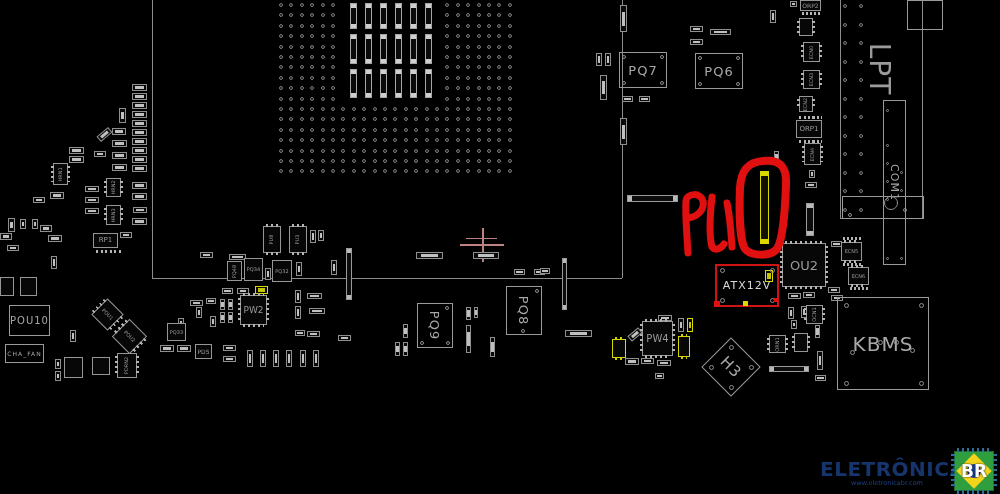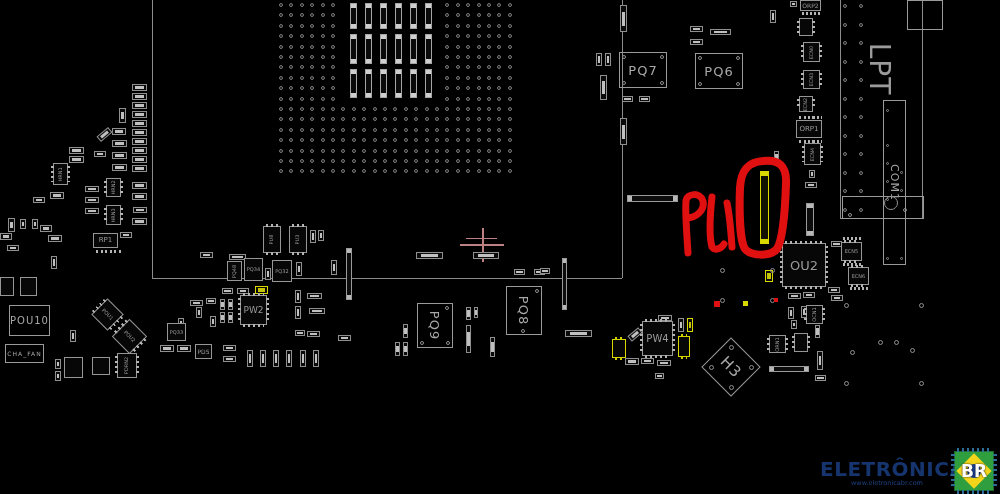--- a/index.html
+++ b/index.html
@@ -661,34 +661,40 @@
     </div>
     <div class="box" style="left: 506px; top: 286px; width: 36px; height: 49px;">
       <span style="font-size: 13px; transform: rotate(90deg);">PQ8</span>
     </div>
     <div class="box" style="left: 9px; top: 305px; width: 41px; height: 31px;">
       <span style="font-size: 10px;">POU10</span>
     </div>
     <div class="box" style="left: 5px; top: 344px; width: 39px; height: 19px;">
       <span style="font-size: 6px;">CHA_FAN</span>
     </div>
+    <div class="box" style="left: 837px; top: 297px; width: 92px; height: 93px;">
+      <span style="font-size: 20px;">KBMS</span>
+    </div>
     <div class="box" style="left: 883px; top: 100px; width: 23px; height: 165px;">
       <span style="font-size: 11px; transform: rotate(90deg);">COM1</span>
     </div>
     <div class="box" style="left: 907px; top: 0px; width: 36px; height: 30px;">
       <span></span>
     </div>
     <div class="box" style="left: 842px; top: 196px; width: 82px; height: 23px;">
       <span></span>
     </div>
     <div class="box nb" style="left: 856px; top: 36px; width: 46px; height: 66px;">
       <span style="font-size: 28px; transform: rotate(90deg);">LPT</span>
     </div>
     <div class="box dia" style="left: 710px; top: 346px; width: 42px; height: 42px;">
       <span style="font-size: 15px;">H3</span>
+    </div>
+    <div class="box red" style="left: 715px; top: 264px; width: 64px; height: 43px;">
+      <span style="font-size: 11px;">ATX12V</span>
     </div>
     <div class="dot" style="left: 843px; top: 4px; width: 4px; height: 4px;"></div>
     <div class="dot" style="left: 843px; top: 22.5px; width: 4px; height: 4px;"></div>
     <div class="dot" style="left: 843px; top: 41px; width: 4px; height: 4px;"></div>
     <div class="dot" style="left: 843px; top: 59.5px; width: 4px; height: 4px;"></div>
     <div class="dot" style="left: 843px; top: 78px; width: 4px; height: 4px;"></div>
     <div class="dot" style="left: 843px; top: 96.5px; width: 4px; height: 4px;"></div>
     <div class="dot" style="left: 843px; top: 115px; width: 4px; height: 4px;"></div>
     <div class="dot" style="left: 843px; top: 133.5px; width: 4px; height: 4px;"></div>
     <div class="dot" style="left: 843px; top: 152px; width: 4px; height: 4px;"></div>

